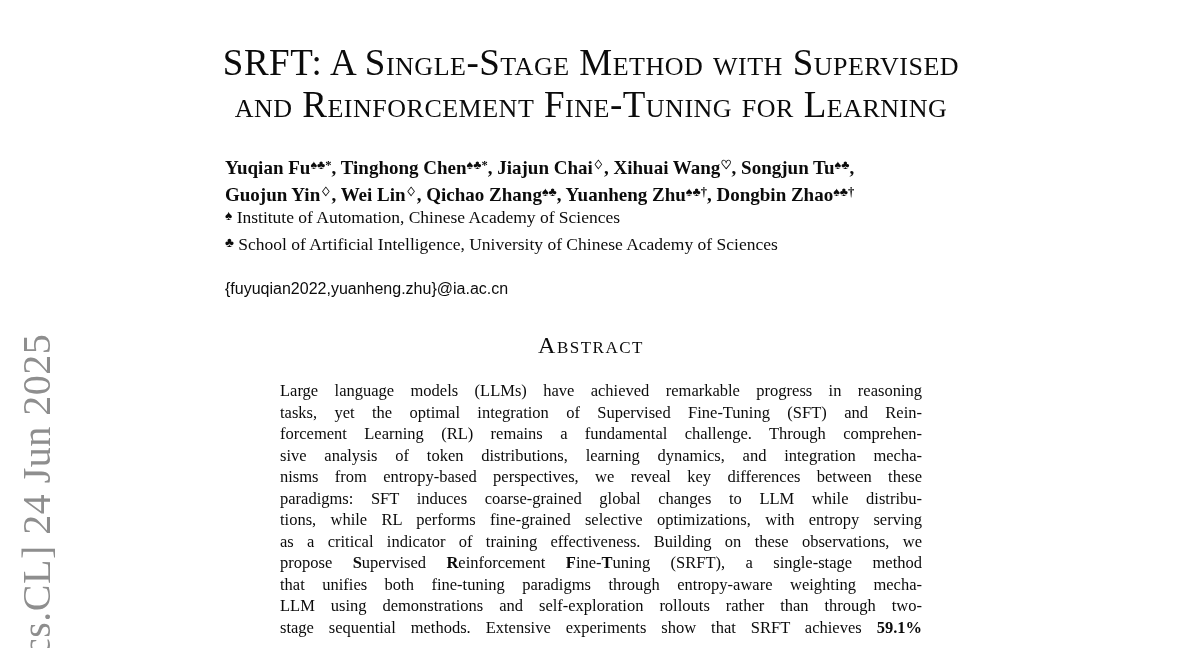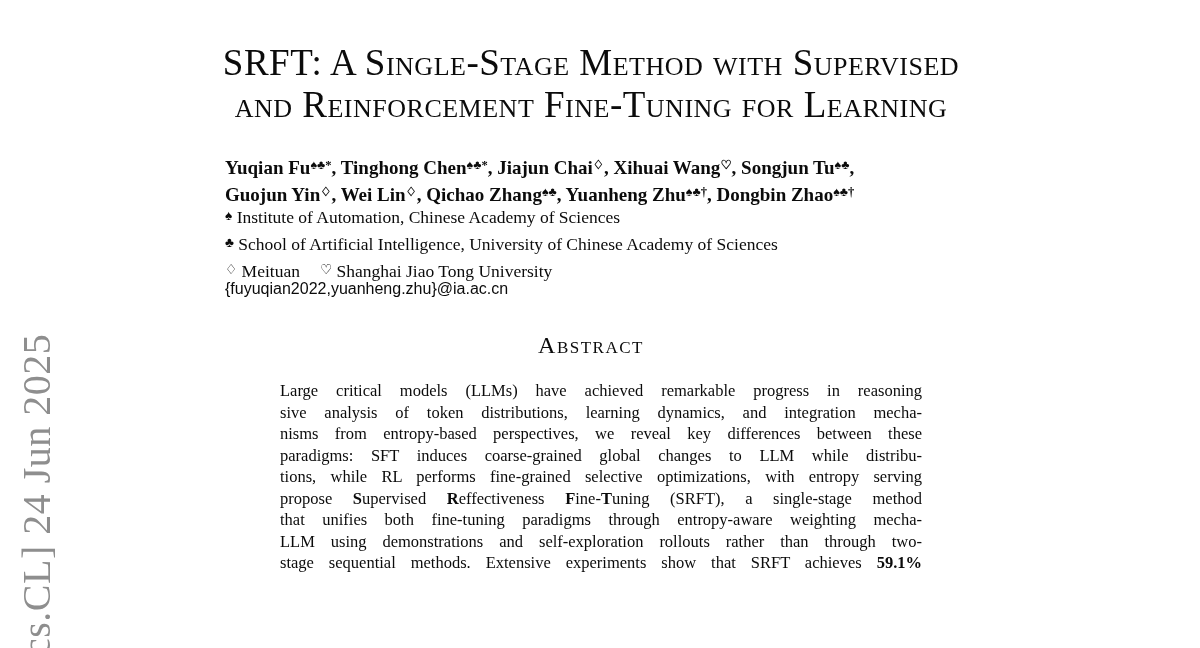--- a/index.html
+++ b/index.html
@@ -97,30 +97,32 @@
 </div>
 
 <div class="authors">
   <div><span>Yuqian Fu<span class="sup">♠♣*</span></span>, <span>Tinghong Chen<span class="sup">♠♣*</span></span>, <span>Jiajun Chai<span class="sup">♢</span></span>, <span>Xihuai Wang<span class="sup">♡</span></span>, <span>Songjun Tu<span class="sup">♠♣</span></span>,</div>
   <div><span>Guojun Yin<span class="sup">♢</span></span>, <span>Wei Lin<span class="sup">♢</span></span>, <span>Qichao Zhang<span class="sup">♠♣</span></span>, <span>Yuanheng Zhu<span class="sup">♠♣†</span></span>, <span>Dongbin Zhao<span class="sup">♠♣†</span></span></div>
 </div>
 
 <div class="affiliations">
     <div><span><span class="affsym">♠</span><span> Institute of Automation, Chinese Academy of Sciences</span></span></div>
     <div><span><span class="affsym">♣</span><span> School of Artificial Intelligence, University of Chinese Academy of Sciences</span></span></div>
-    <div><span><span class="affsym">♢</span><span> Meituan</span></span><span class="aff-gap"><span class="affsym">♡</span><span> Shanghai Jiao Tong University</span></span></div>
   </div>
 
 <div class="email">{fuyuqian2022,yuanheng.zhu}@ia.ac.cn</div>
 
 <div class="abstract-heading">Abstract</div>
 
 <div class="abstract-body">
-    <div class="abs-line"><span>Large critical models (LLMs) have achieved remarkable progress in reasoning</span></div>
+    <div class="abs-line"><span>Large language models (LLMs) have achieved remarkable progress in reasoning</span></div>
+    <div class="abs-line"><span>tasks, yet the optimal integration of Supervised Fine-Tuning (SFT) and Rein-</span></div>
+    <div class="abs-line"><span>forcement Learning (RL) remains a fundamental challenge. Through comprehen-</span></div>
     <div class="abs-line"><span>sive analysis of token distributions, learning dynamics, and integration mecha-</span></div>
     <div class="abs-line"><span>nisms from entropy-based perspectives, we reveal key differences between these</span></div>
     <div class="abs-line"><span>paradigms: SFT induces coarse-grained global changes to LLM while distribu-</span></div>
     <div class="abs-line"><span>tions, while RL performs fine-grained selective optimizations, with entropy serving</span></div>
-    <div class="abs-line"><span>propose </span><span class="b">S</span><span>upervised </span><span class="b">R</span><span>effectiveness </span><span class="b">F</span><span>ine-</span><span class="b">T</span><span>uning (SRFT), a single-stage method</span></div>
+    <div class="abs-line"><span>as a critical indicator of training effectiveness. Building on these observations, we</span></div>
+    <div class="abs-line"><span>propose </span><span class="b">S</span><span>upervised </span><span class="b">R</span><span>einforcement </span><span class="b">F</span><span>ine-</span><span class="b">T</span><span>uning (SRFT), a single-stage method</span></div>
     <div class="abs-line"><span>that unifies both fine-tuning paradigms through entropy-aware weighting mecha-</span></div>
     <div class="abs-line"><span>LLM using demonstrations and self-exploration rollouts rather than through two-</span></div>
     <div class="abs-line"><span>stage sequential methods. Extensive experiments show that SRFT achieves </span><span class="b">59.1%</span></div>
   </div>
 
 </body></html>

